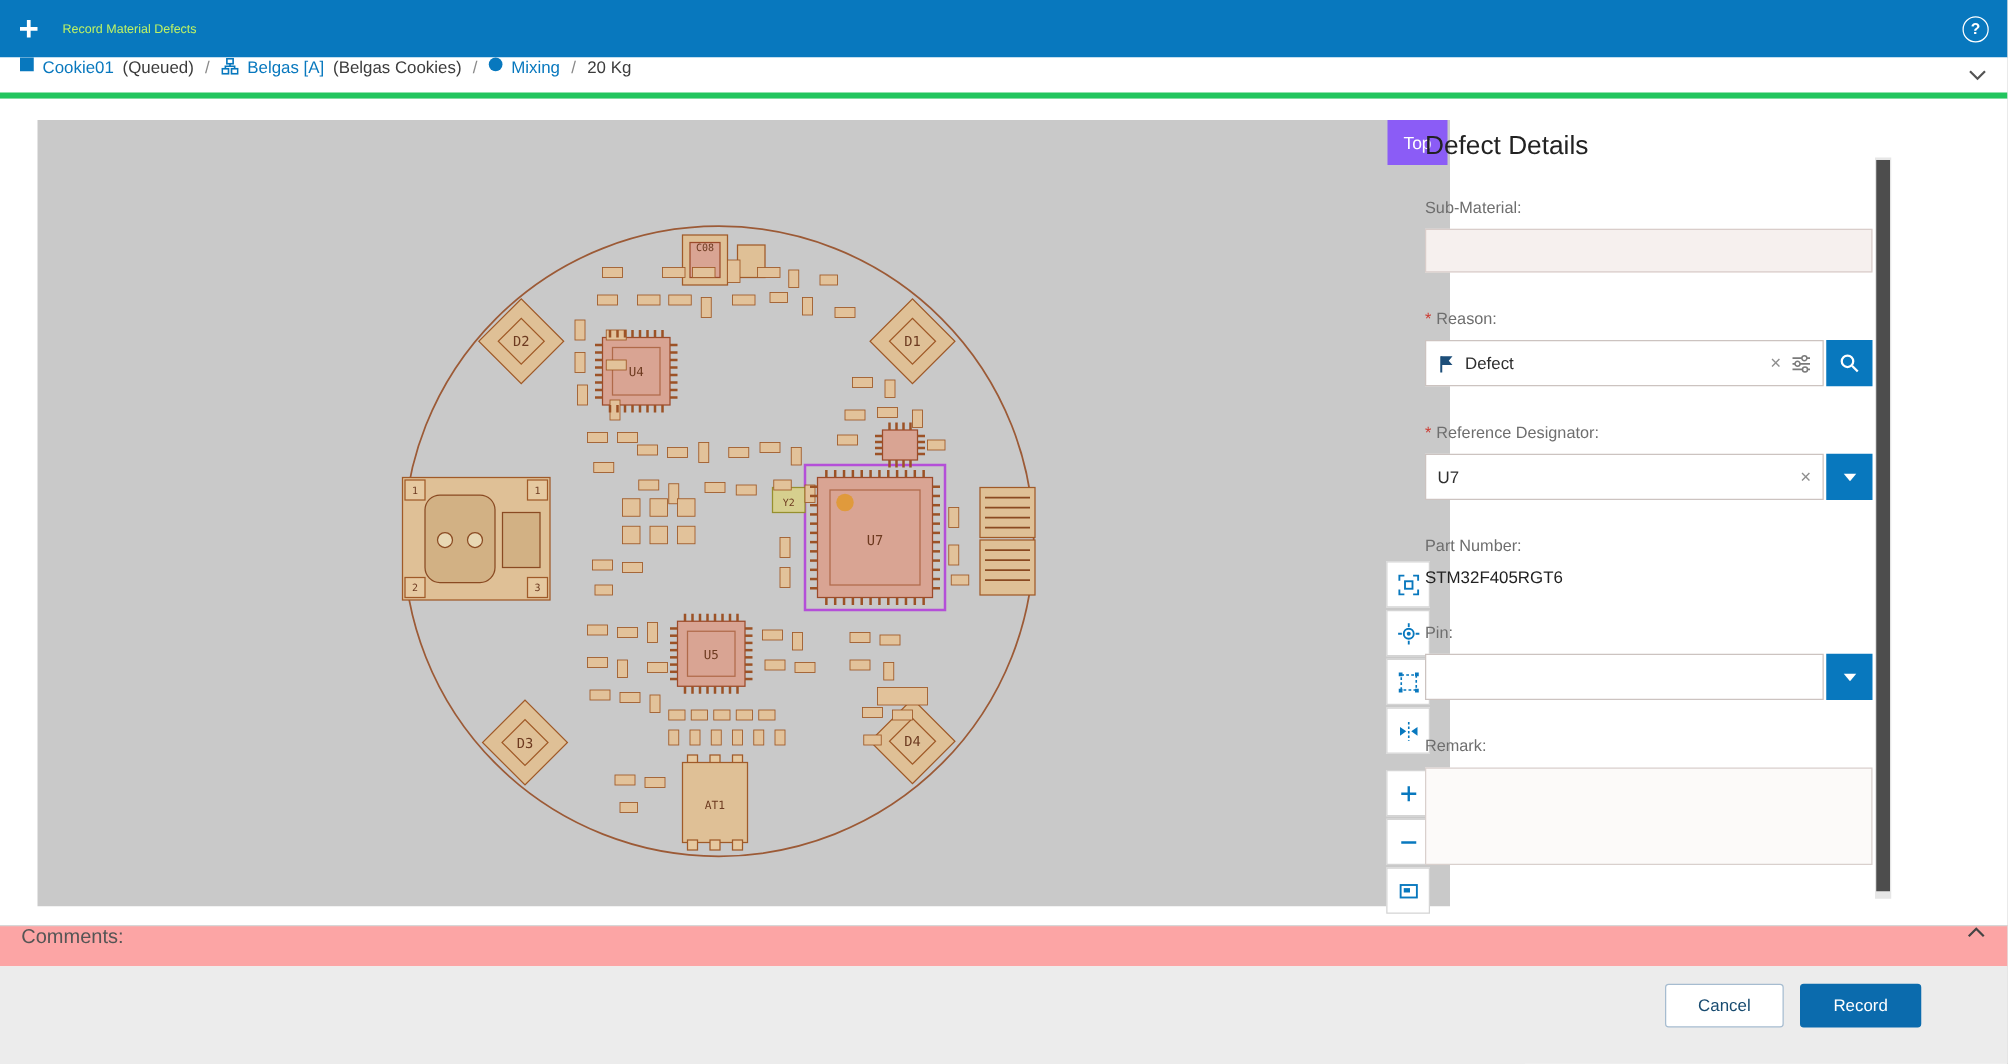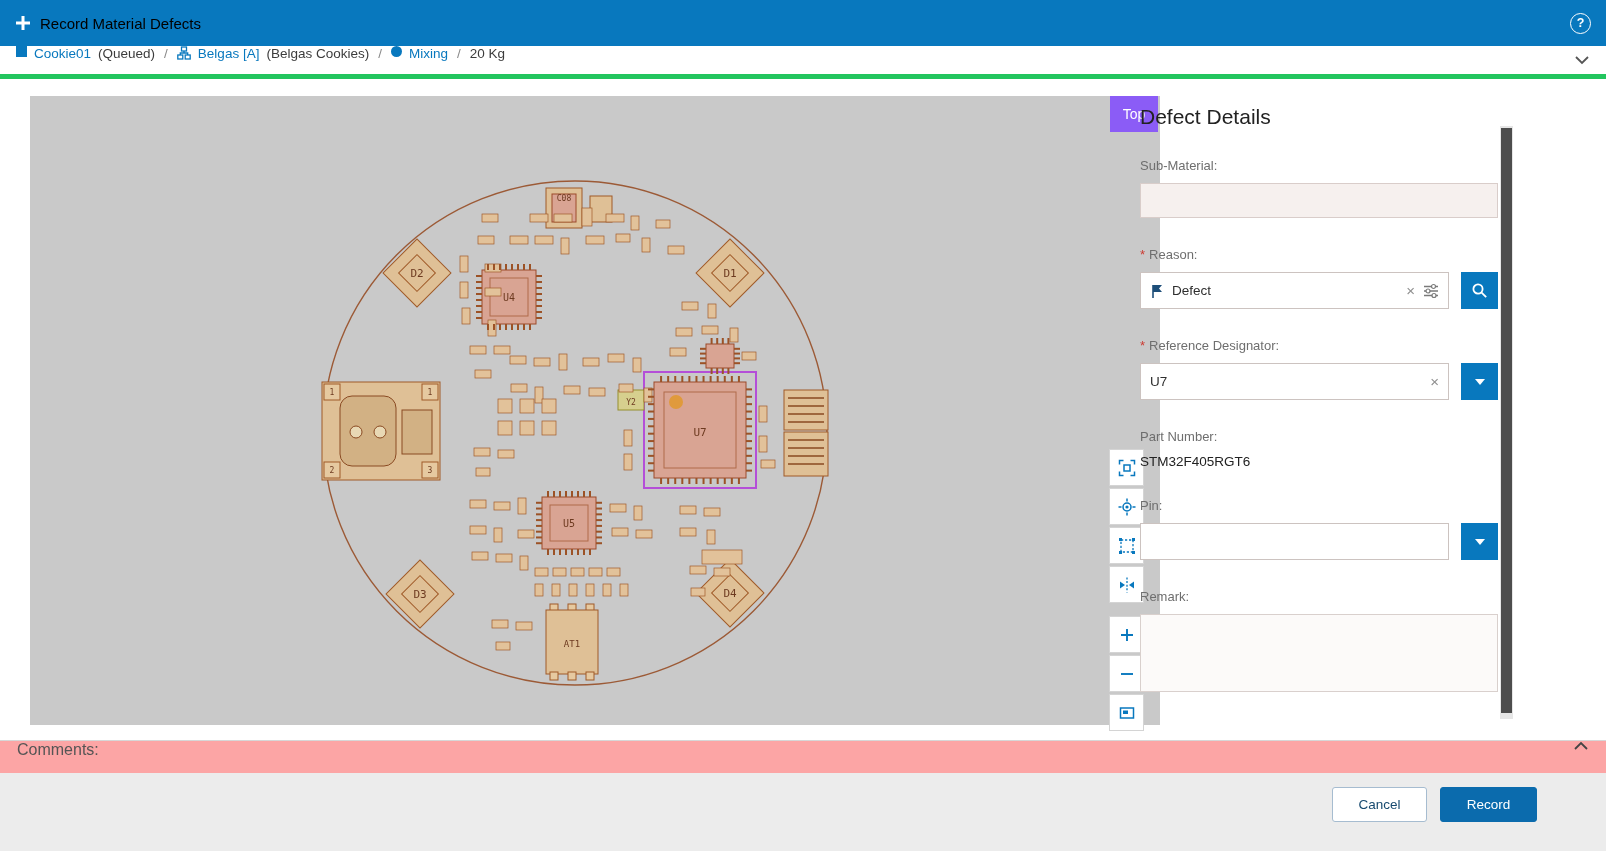--- a/index.html
+++ b/index.html
@@ -1,21 +1,21 @@
 <!DOCTYPE html>
 <html><head>
 <meta charset="utf-8">
 <style>
 *{box-sizing:border-box;margin:0;padding:0}
 html,body{width:1606px;height:851px}
 body{font-family:"Liberation Sans",sans-serif;background:#ececec;overflow:hidden}
 .app{width:1606px;height:851px;display:flex;flex-direction:column;background:#fff}
 
 .topbar{height:46px;background:#0878BE;display:flex;align-items:center;padding:0 15px;flex:none}
-.topbar .title{color:#000000;font-size:15px;margin-left:9px}
+.topbar .title{color:#bef264;font-size:10px;margin-left:19px}
 .topbar .spacer{flex:1}
 .help{width:21px;height:21px;border:1.5px solid #fff;border-radius:50%;color:#fff;font-size:12.5px;font-weight:bold;display:flex;align-items:center;justify-content:center;cursor:pointer}
 
 .crumbbar{height:33px;background:#fff;border-bottom:5px solid #22c55e;display:flex;padding:0 16px;gap:7px;font-size:13.5px;flex:none}
 .crumb-link{color:#0878BE;cursor:pointer}
 .crumb-muted{color:#3c3c3c}
 .crumb-sep{color:#8a8a8a;margin:0 2px}
 .sq{width:11px;height:11px;background:#0878BE;display:inline-block}
 .dot{width:11px;height:11px;background:#0878BE;border-radius:50%;display:inline-block}
 .crumb-end{margin-left:auto;cursor:pointer;display:flex;align-items:center}
@@ -27,21 +27,21 @@
 .vbtn{width:35px;height:37px;background:#fff;border:1px solid #d4d4d4;display:flex;align-items:center;justify-content:center;margin-bottom:2px;cursor:pointer}
 .vgap{height:11px}
 
 .panel{position:absolute;left:1140px;top:26px;width:358px}
 .panel h2{font-size:21px;font-weight:400;color:#222}
 .back-row{display:flex;align-items:center;justify-content:space-between;margin-top:15px;height:16px}
 .back-link{color:#0878BE;font-size:13.5px;cursor:pointer}
 .field-label{color:#6e6e6e;font-size:13px;margin:29px 0 10px}
 .req{color:#cc3b32;margin-right:4px}
 .input{width:100%;height:35px;border:1px solid #d9cdca;background:#f6f0ee;font:inherit;font-size:13.5px;padding:0 8px;color:#333}
-.frow{display:flex;gap:12px}
+.frow{display:flex;gap:2px}
 .combo{flex:1;height:37px;border:1px solid #ccc3c0;background:#fff;display:flex;align-items:center;padding:0 9px;gap:8px;font-size:13.5px;color:#2e2e2e;cursor:text}
 .combo .grow{flex:1}
 .xicon{color:#8f8f8f;font-size:15px;cursor:pointer;line-height:1}
 .sqbtn{width:37px;height:37px;flex:none;background:#0878BE;display:flex;align-items:center;justify-content:center;cursor:pointer;border:none}
 .caret{width:0;height:0;border-left:5px solid transparent;border-right:5px solid transparent;border-top:6px solid #fff}
 .pn-value{font-size:13.5px;color:#222;margin-top:4px}
 .remark{width:100%;height:78px;border:1px solid #d9d0cd;background:#fcfaf9;resize:none;font:inherit;font-size:13px;padding:6px 8px}
 
 .vscroll{position:absolute;left:1500px;top:47px;width:13px;height:593px;background:#e6e6e6;cursor:pointer}
 .vthumb{position:absolute;left:1px;top:2px;width:11px;height:585px;background:#4d4d4d}

